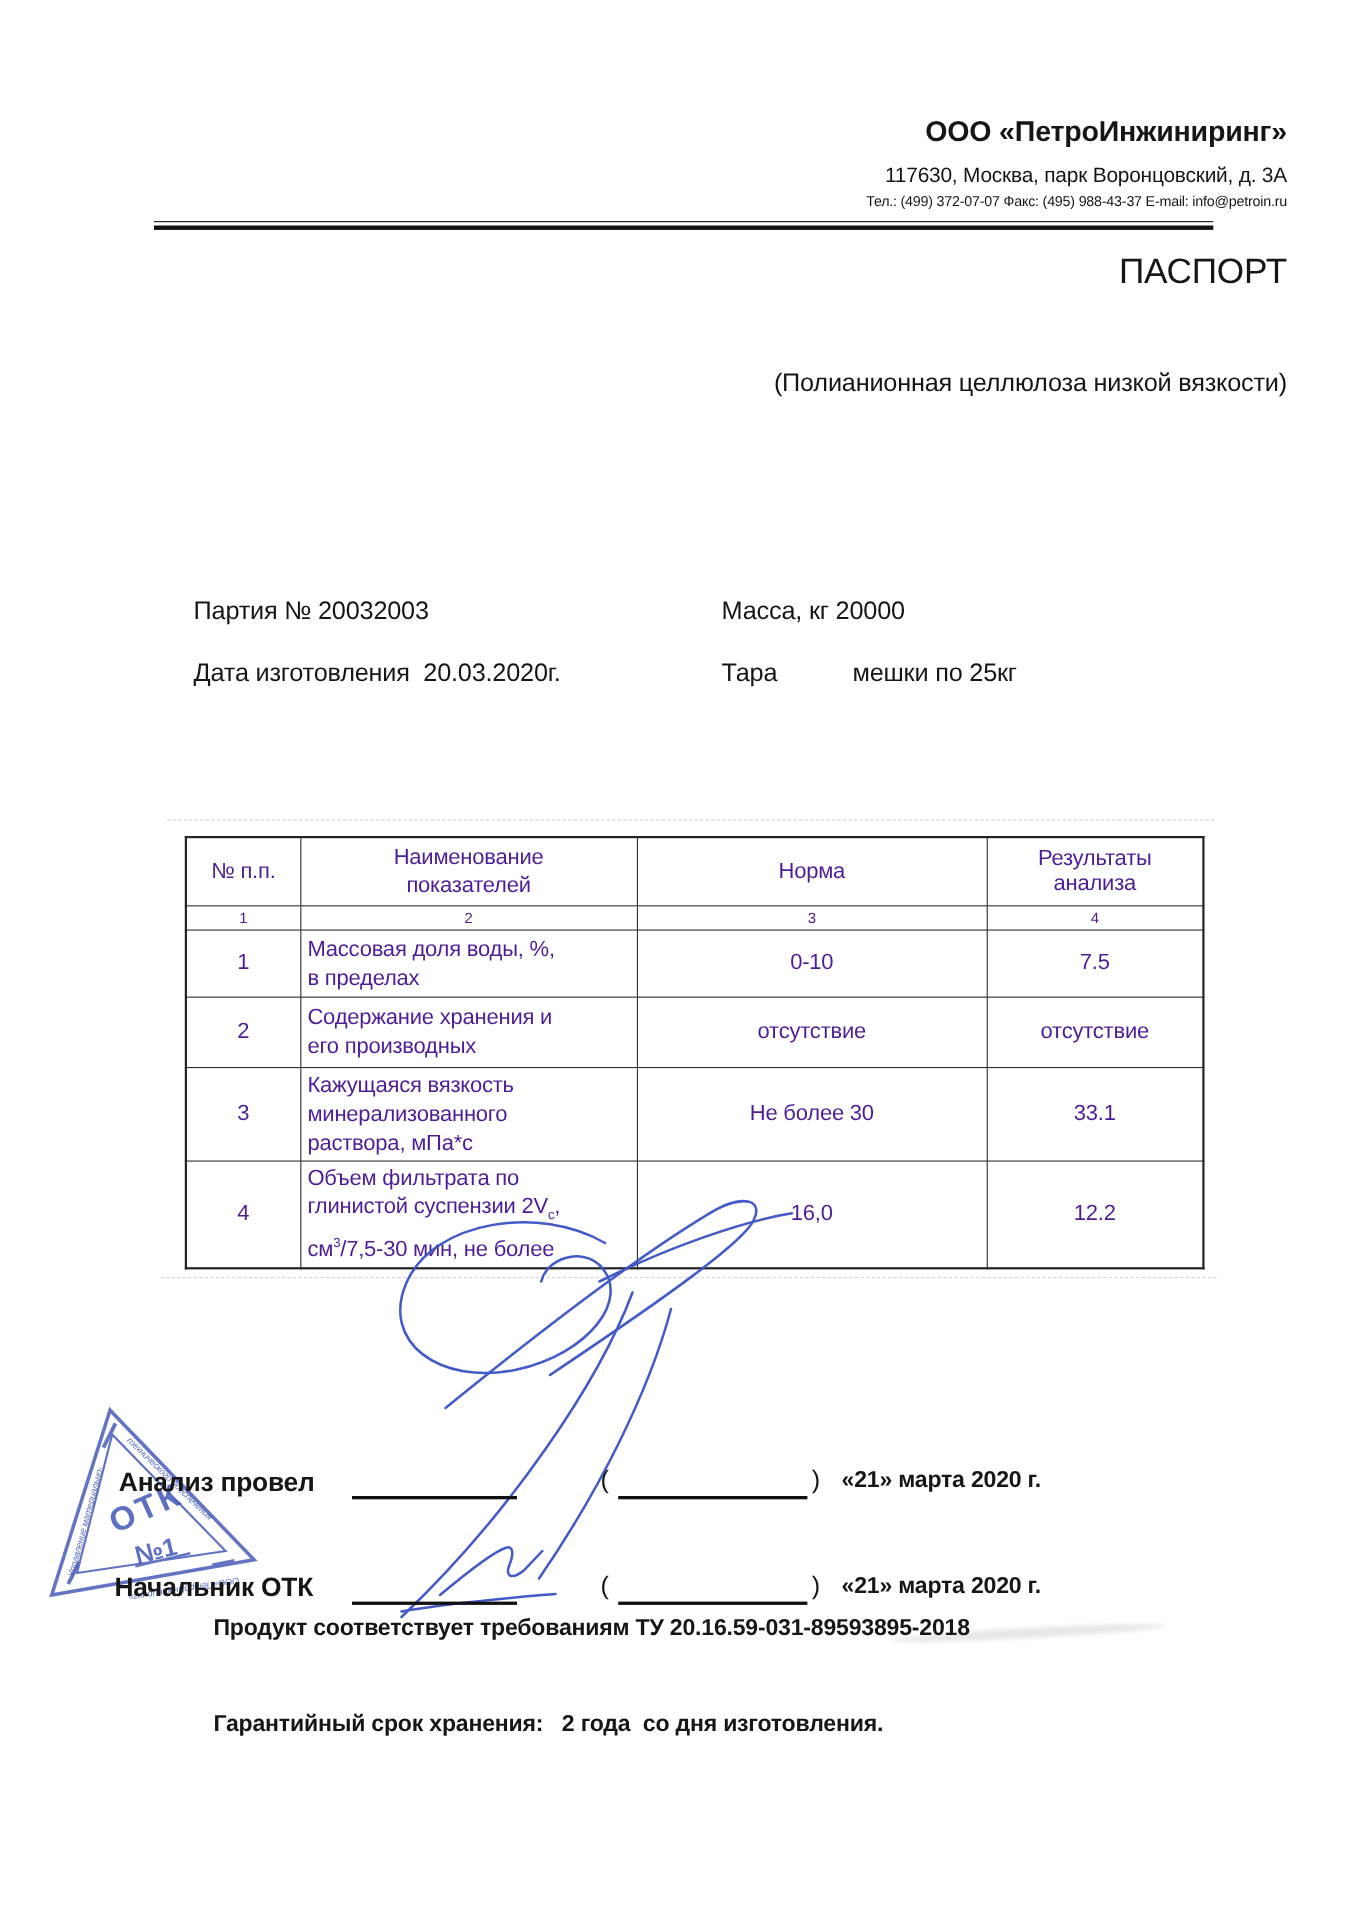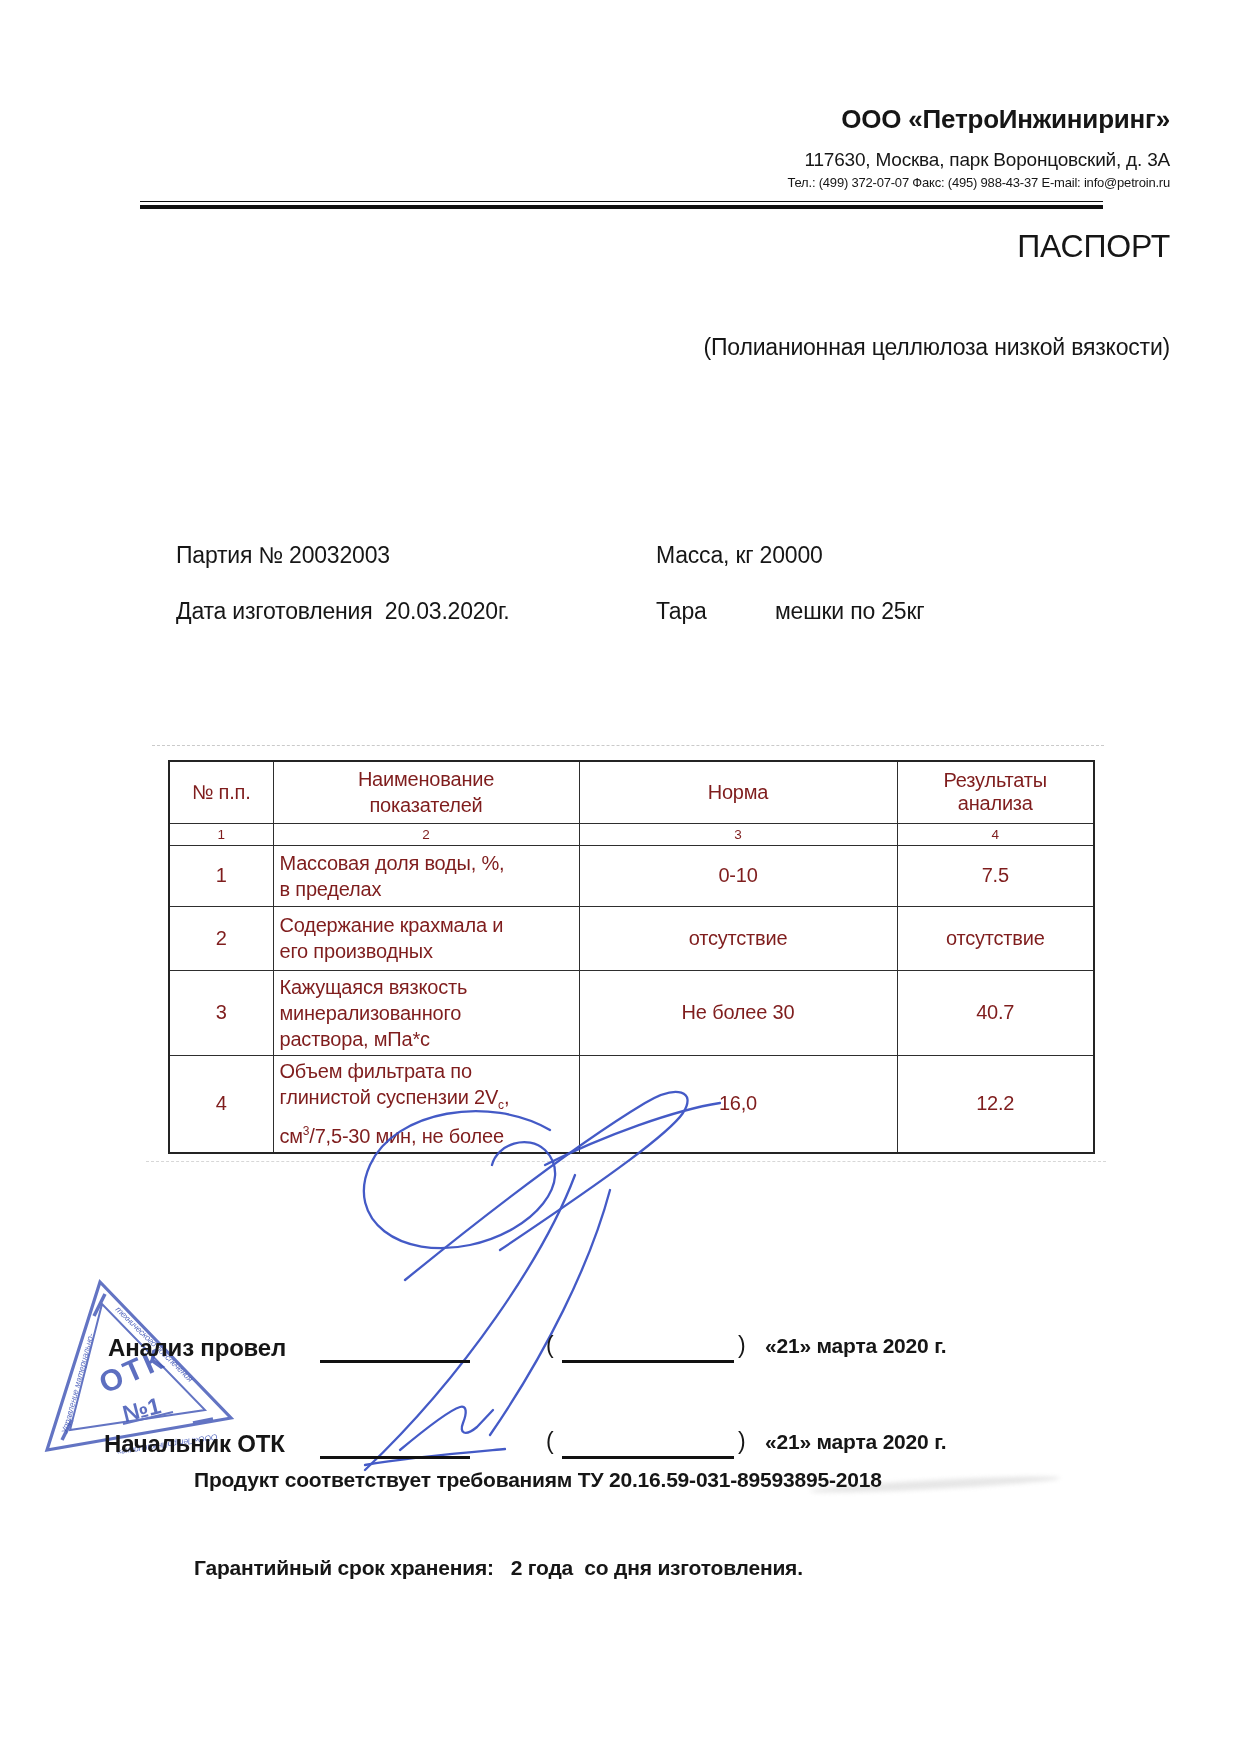--- a/index.html
+++ b/index.html
@@ -37,21 +37,21 @@
   .i-date{left:176px;top:598px;}
   .i-tara-l{left:656px;top:598px;}
   .i-tara-v{left:775px;top:598px;}
 
   
   .dash-top{left:152px;top:745px;width:952px;border-top:1px dashed #b9b9b9;opacity:.75;}
   .dash-bottom{left:146px;top:1161px;width:960px;border-top:1px dashed #c3c3c3;opacity:.65;}
   table.spec{
     position:absolute;left:168px;top:760px;width:925px;
     border-collapse:collapse;table-layout:fixed;
-    font-size:20px;font-weight:500;color:#7f1d1d;
+    font-size:20px;font-weight:500;color:#4c1d95;
   }
   table.spec td{border:1.5px solid #2e2e2e;vertical-align:middle;padding:2px 6px;}
   table.spec{border:2px solid #242424;}
   td.c{text-align:center;}
   td.name{padding:4px 10px 4px 12px;line-height:26px;}
   .hdr2 span.wrap{display:inline-block;max-width:175px;line-height:26px;}
   tr.hrow{height:62px;}
   tr.nrow{height:22px;font-size:13.5px;}
   tr.r1{height:61px;} tr.r2{height:64px;} tr.r3{height:85px;} tr.r4{height:98px;}
   sub.vs{font-size:12px;} sup.vs{font-size:12px;}
@@ -131,35 +131,35 @@
       <td class="name">
         <div>Массовая доля воды, %,</div>
         <div>в пределах</div>
       </td>
       <td class="c">0-10</td>
       <td class="c">7.5</td>
     </tr>
     <tr class="r2">
       <td class="c">2</td>
       <td class="name">
-        <div>Содержание крахмала и</div>
+        <div>Содержание хранения и</div>
         <div>его производных</div>
       </td>
       <td class="c">отсутствие</td>
       <td class="c">отсутствие</td>
     </tr>
     <tr class="r3">
       <td class="c">3</td>
       <td class="name">
         <div>Кажущаяся вязкость</div>
         <div>минерализованного</div>
         <div>раствора, мПа*с</div>
       </td>
       <td class="c">Не более 30</td>
-      <td class="c">40.7</td>
+      <td class="c">33.1</td>
     </tr>
     <tr class="r4">
       <td class="c">4</td>
       <td class="name">
         <div>Объем фильтрата по</div>
         <div><span>глинистой суспензии 2V</span><sub class="vs">c</sub><span>,</span></div>
         <div><span>см</span><sup class="vs">3</sup><span>/7,5-30 мин, не более</span></div>
       </td>
       <td class="c">16,0</td>
       <td class="c">12.2</td>

